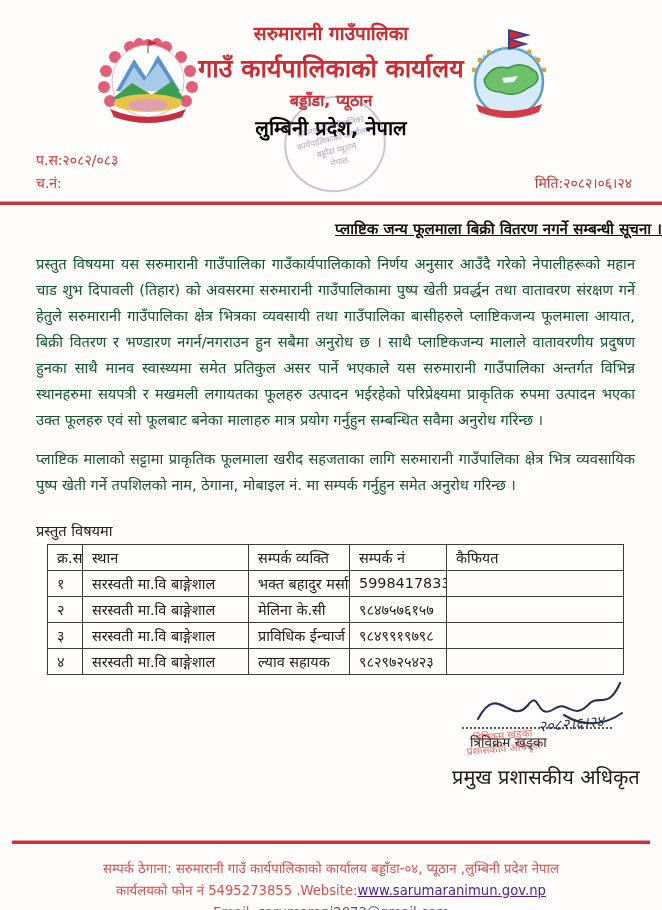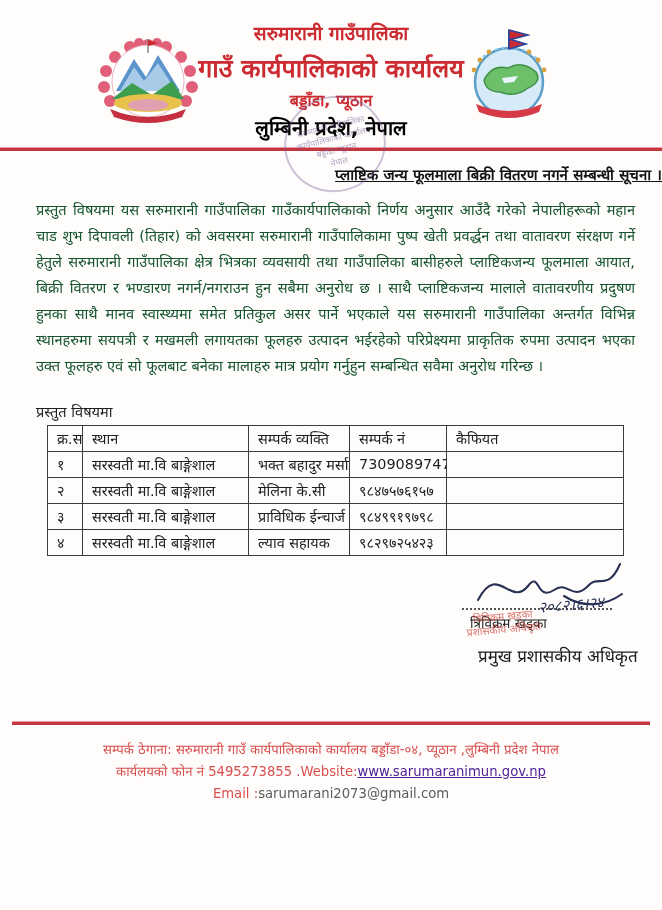--- a/index.html
+++ b/index.html
@@ -48,21 +48,21 @@
   .col-phone{width:97px;} .col-remarks{width:177px;}
   
   .sig-block { position:relative; height:128px; }
   .sig-svg { position:absolute; left:468px; top:0; }
   .sig-dots { position:absolute; left:462px; top:52px; width:150px; border-bottom:2px dotted #555; }
   .sig-date { position:absolute; left:538px; top:38px; font-size:15px; font-style:italic;
               color:#283055; transform:rotate(-5deg); white-space:nowrap; }
   .sig-name { position:absolute; left:470px; top:58px; font-size:13.5px; color:#222; }
   .sig-stamp { position:absolute; left:466px; top:54px; transform:rotate(-5deg); text-align:center; pointer-events:none; }
   .sig-stamp div { font-size:10.5px; color:rgba(203,58,52,0.72); line-height:13px; white-space:nowrap; }
-  .sig-title { position:absolute; left:478px; top:88px; font-size:17px; color:#1c1c1c; }
+  .sig-title { position:absolute; left:452px; top:88px; font-size:20px; color:#1c1c1c; }
   
   .footer-rule { height:3px; background:#c5353f; margin:0 12px; box-shadow:0 -1px 0 #e89aa0; }
   .footer { text-align:center; margin-top:14px; font-size:13.2px; line-height:22px; color:#d84f4f; }
   .footer .link { color:#4c1d95; text-decoration:underline; cursor:pointer; }
   .footer .email-addr { color:#5c5c5c; }
   .footer .email-label { color:#d84f4f; }
 </style>
 </head>
 <body>
 
@@ -128,26 +128,34 @@
     <div class="h-line4">लुम्बिनी प्रदेश, नेपाल</div>
 
     <div class="header-stamp">
       <div>सरुमारानी गाउँपालिका</div>
       <div>कार्यपालिकाको कार्यालय</div>
       <div>बड्डाँडा प्यूठान</div>
       <div>नेपाल</div>
     </div>
   </div>
 
+  <div class="ref-row">
+    <div class="ref-left">
+      <div>प.स:२०८२/०८३</div>
+      <div>च.नं:</div>
+    </div>
+    <div class="ref-right">मिति:२०८२।०६।२४</div>
+  </div>
 
   <div class="red-rule"></div>
 
   <div class="subject">प्लाष्टिक जन्य फूलमाला बिक्री वितरण नगर्ने सम्बन्धी सूचना ।</div>
 
   <div class="para">प्रस्तुत विषयमा यस सरुमारानी गाउँपालिका गाउँकार्यपालिकाको निर्णय अनुसार आउँदै गरेको नेपालीहरूको महान चाड शुभ दिपावली (तिहार) को अवसरमा सरुमारानी गाउँपालिकामा पुष्प खेती प्रवर्द्धन तथा वातावरण संरक्षण गर्ने हेतुले सरुमारानी गाउँपालिका क्षेत्र भित्रका व्यवसायी  तथा गाउँपालिका बासीहरुले प्लाष्टिकजन्य फूलमाला आयात, बिक्री वितरण र भण्डारण नगर्न/नगराउन हुन सबैमा अनुरोध छ । साथै प्लाष्टिकजन्य मालाले वातावरणीय प्रदुषण हुनका साथै मानव स्वास्थ्यमा समेत प्रतिकुल असर पार्ने भएकाले यस सरुमारानी गाउँपालिका अन्तर्गत विभिन्न स्थानहरुमा सयपत्री र मखमली लगायतका फूलहरु उत्पादन भईरहेको परिप्रेक्ष्यमा प्राकृतिक रुपमा उत्पादन भएका उक्त फूलहरु एवं सो फूलबाट बनेका मालाहरु मात्र प्रयोग गर्नुहुन सम्बन्धित सवैमा अनुरोध  गरिन्छ ।</div>
+  <div class="para">प्लाष्टिक मालाको सट्टामा प्राकृतिक फूलमाला खरीद सहजताका लागि सरुमारानी गाउँपालिका क्षेत्र भित्र व्यवसायिक पुष्प खेती गर्ने तपशिलको नाम, ठेगाना, मोबाइल नं. मा सम्पर्क गर्नुहुन  समेत अनुरोध गरिन्छ ।</div>
 
   <div class="table-intro">प्रस्तुत विषयमा</div>
 
   <table class="contacts">
     <colgroup>
       <col class="col-sn">
         <col class="col-place">
         <col class="col-person">
         <col class="col-phone">
         <col class="col-remarks">
@@ -157,21 +165,21 @@
       <th>क्र.स.</th>
       <th>स्थान</th>
       <th>सम्पर्क व्यक्ति</th>
       <th>सम्पर्क नं</th>
       <th>कैफियत</th>
     </tr>
     <tr>
       <td>१</td>
       <td>सरस्वती मा.वि बाङ्गेशाल</td>
       <td>भक्त बहादुर  मर्साङ्गी</td>
-      <td>7309089747</td>
+      <td>5998417833</td>
       <td></td>
     </tr>
     <tr>
       <td>२</td>
       <td>सरस्वती मा.वि बाङ्गेशाल</td>
       <td>मेलिना के.सी</td>
       <td>९८४७५७६१५७</td>
       <td></td>
     </tr>
     <tr>

